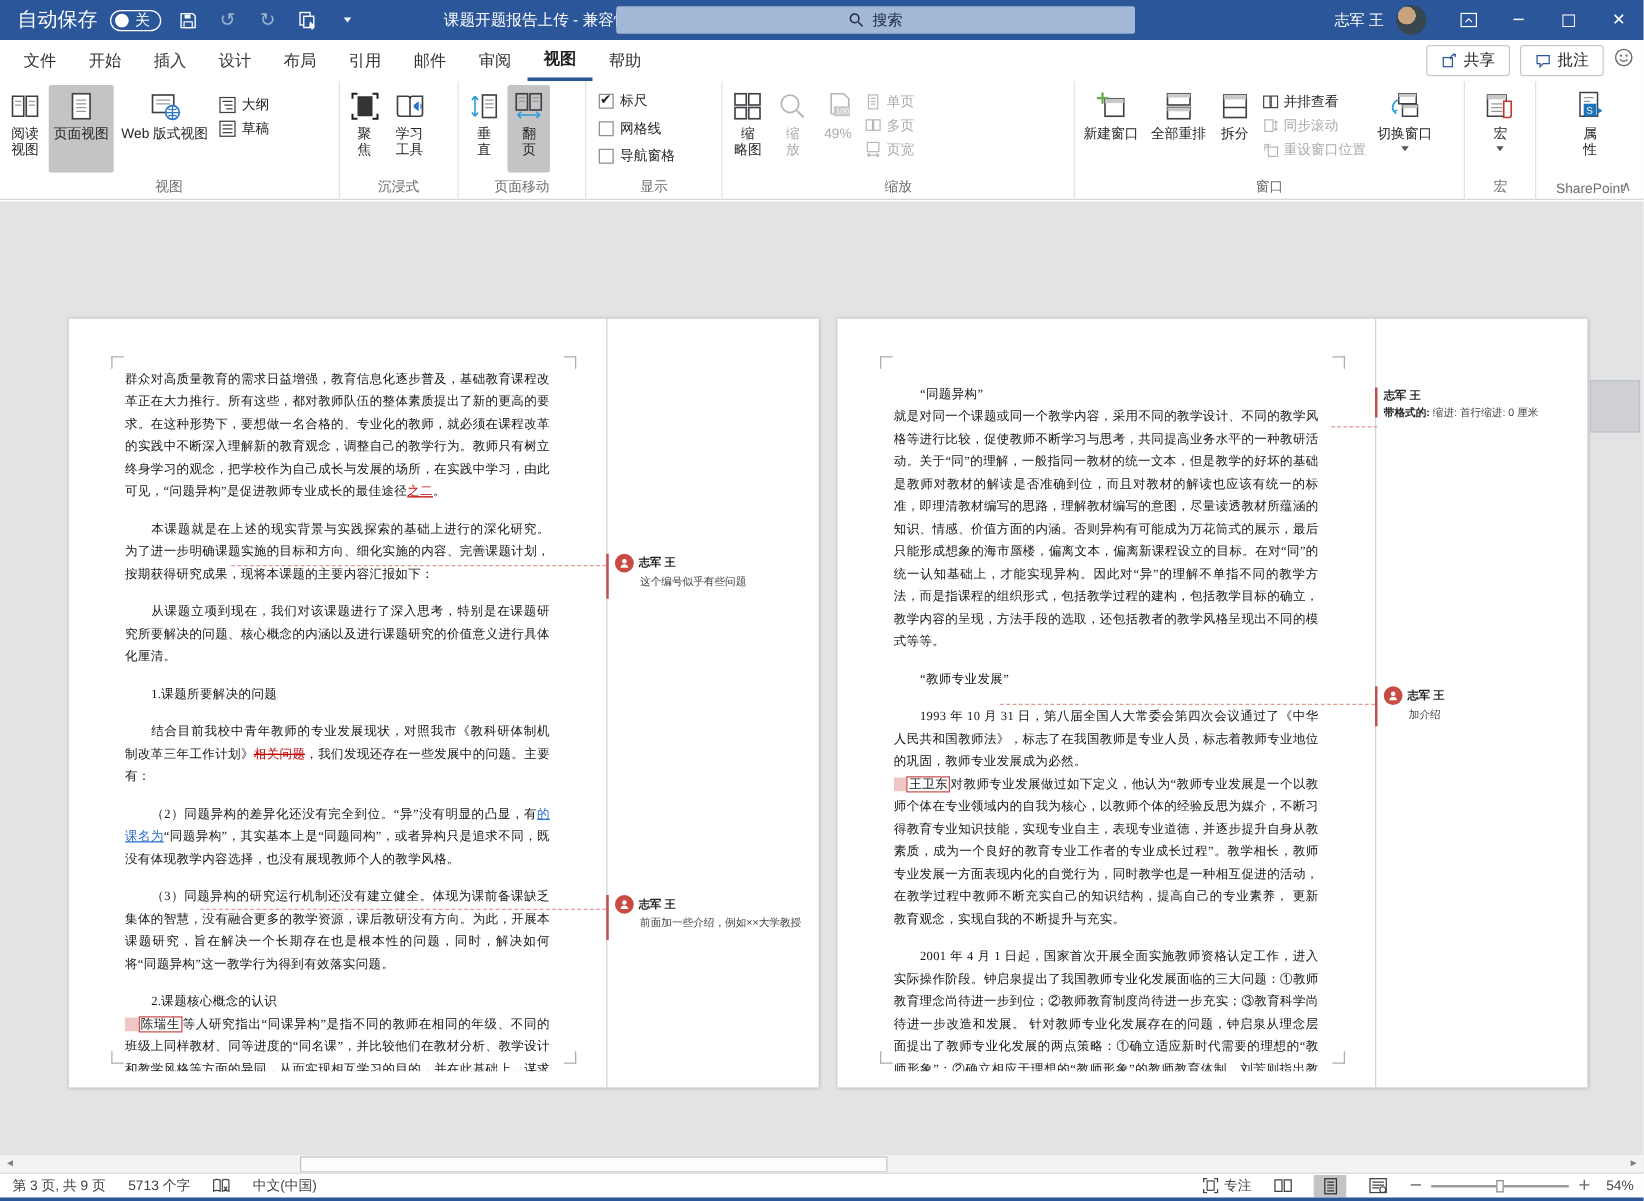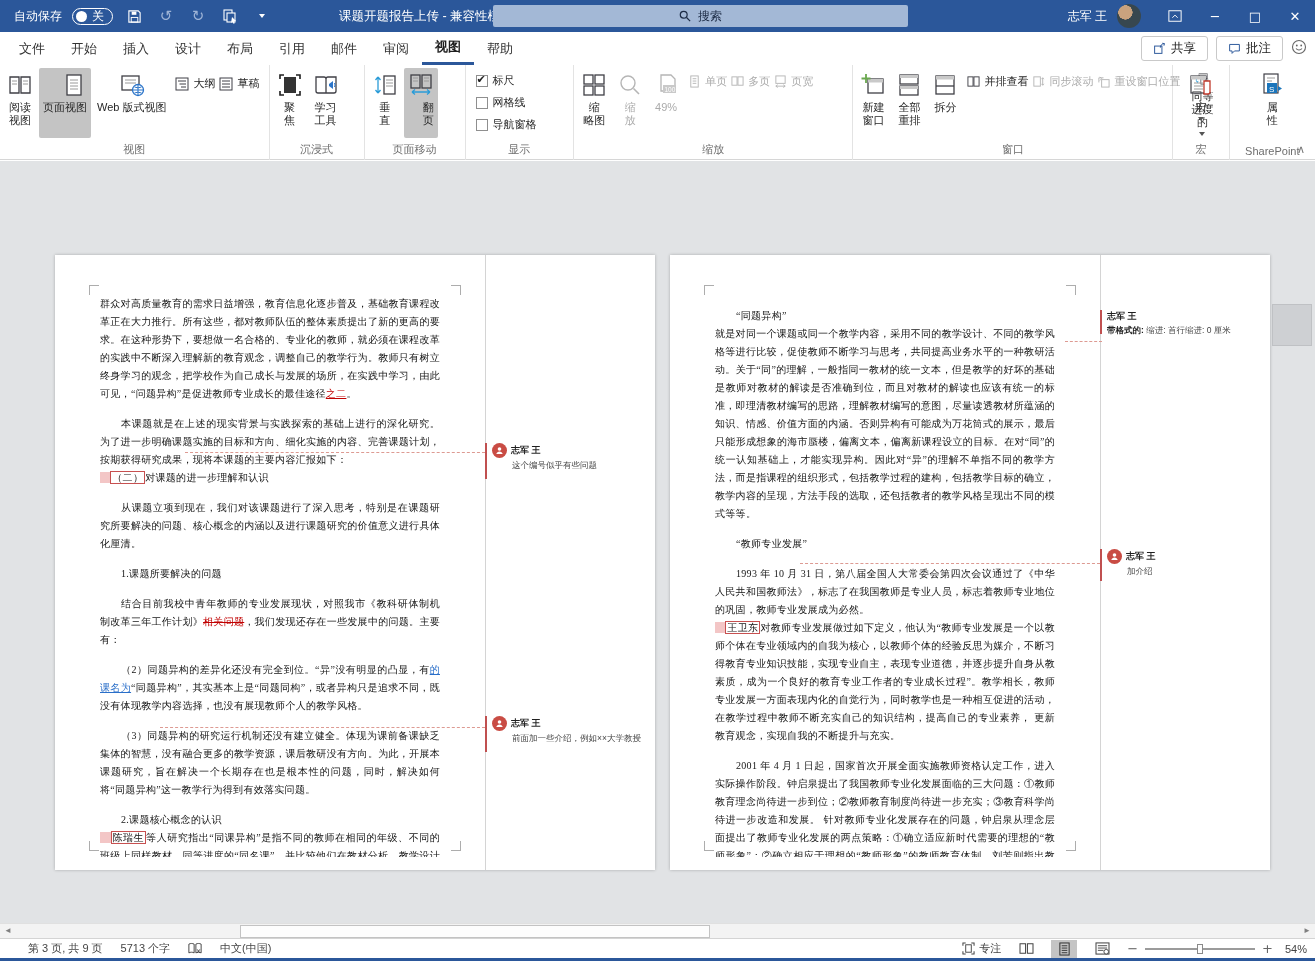--- a/index.html
+++ b/index.html
@@ -41,24 +41,24 @@
 
   
   .ribbon { position:absolute; top:65px; left:0; width:100%; height:95px; background:#fff;
     border-bottom:1px solid #d6d6d6; display:flex; }
   .rgroup { display:flex; flex-direction:column; border-right:1px solid #e3e3e3; height:95px; }
   .rbtns { flex:1; display:flex; align-items:flex-start; padding:3px 2px 0 2px; }
   .rlabel { text-align:center; color:#6e6e6e; font-size:11px; padding-bottom:3px; }
   .rbtn-lg { display:flex; flex-direction:column; align-items:center; justify-content:flex-start;
     padding:4px 4px 2px; margin:0 1px; border-radius:2px; cursor:pointer; height:70px; }
   .rbtn-lg span { font-size:11px; color:#262626; text-align:center; white-space:pre-line; line-height:13px; margin-top:3px; }
-  .rbtn-lg.selected { background:#c4c4c4;align-items:flex-end; }
+  .rbtn-lg.selected { background:#c4c4c4; }
   .rbtn-lg.disabled { cursor:default; }
   .rbtn-lg.disabled span { color:#ababab; }
-  .smallcol { display:flex; flex-direction:row; justify-content:flex-start; gap:4px; padding:4px 4px; }
+  .smallcol { display:flex; flex-direction:column; justify-content:flex-start; gap:4px; padding:4px 4px; }
   .rbtn-sm { display:flex; align-items:center; gap:4px; font-size:11px; color:#262626; cursor:pointer; white-space:nowrap; }
   .rbtn-sm.disabled { color:#ababab; cursor:default; }
   .cbrow { display:flex; align-items:center; gap:5px; font-size:11px; color:#262626; cursor:pointer; }
   .cb { width:12px; height:12px; border:1px solid #8f8f8f; background:#fff; position:relative; }
   .cb.checked::after { content:"✔"; position:absolute; left:0px; top:-3px; font-size:11px; color:#222; }
   .caret-down { width:0; height:0; border-left:3px solid transparent; border-right:3px solid transparent;
     border-top:4px solid #555; margin-top:3px; }
   .ribbon-collapse { position:absolute; right:10px; bottom:3px; color:#777; font-size:11px; cursor:pointer;
     font-family:"DejaVu Sans",sans-serif; }
 
@@ -99,40 +99,40 @@
   .next-sliver { position:absolute; left:1272px; top:143px; width:40px; height:42px; background:#ced0d3; border:1px solid #bfc1c4; }
 
   
   .hscroll { position:absolute; left:0; top:762px; width:1315px; height:15px; background:#f3f3f3; border-top:1px solid #e0e0e0; }
   .hthumb { position:absolute; left:240px; top:1px; width:470px; height:13px; background:#fdfdfd; border:1px solid #c3c3c3; }
   .hs-arrow { position:absolute; top:2px; font-size:8px; color:#808080; }
 
   
   .statusbar { position:absolute; left:0; top:938px; width:1315px; height:20px; background:#fff;
     border-top:1px solid #d4d4d4; display:flex; align-items:center; font-size:11px; color:#444; }
-  .sb-left { display:flex; align-items:center; gap:18px; padding-left:28px; }
+  .sb-left { display:flex; align-items:center; gap:18px; padding-left:10px; }
   .sb-item { cursor:pointer; display:flex; align-items:center; gap:4px; white-space:nowrap; }
   .sb-right { position:absolute; right:8px; display:flex; gap:12px; }
   .sb-viewbtn { width:26px; height:18px; display:flex; align-items:center; justify-content:center; cursor:pointer; }
   .sb-viewbtn.selected { background:#c4c4c4; }
   .zoom-slider { display:flex; align-items:center; gap:7px; }
   .z-track { position:relative; width:110px; height:2px; background:#9b9b9b; }
   .z-mid { position:absolute; left:54px; top:-3px; width:1px; height:8px; background:#9b9b9b; }
   .z-thumb { position:absolute; left:52px; top:-4px; width:6px; height:10px; background:#fdfdfd; border:1px solid #8a8a8a; }
   .z-sign { font-size:13px; color:#666; cursor:pointer; font-family:"DejaVu Sans",sans-serif; }
   .win-bottom { position:absolute; left:0; top:958px; width:1315px; height:3px; background:#2b579a; }
 </style>
 </head>
 <body>
 
 <div class="app">
 
   <div class="titlebar">
     <div class="tb-left">
-      <span style="font-size:12px;">自动保存</span>
+      <span style="font-size:16px;">自动保存</span>
       <span class="autosave-pill">
         <span class="autosave-knob"></span>
         <span>关</span>
       </span>
       <span class="qat-btn">
         <svg width="15" height="15" viewBox="0 0 16 16">
             <path d="M2 2h10l2 2v10H2z" fill="none" stroke="#fff" stroke-width="1.2"></path>
             <rect x="5" y="2.8" width="5" height="3.4" fill="#fff"></rect>
             <rect x="4.5" y="9" width="7" height="5" fill="none" stroke="#fff"></rect>
           </svg>
@@ -431,21 +431,21 @@
           </div>
         </div>
         <div class="rbtn-lg">
           <svg width="26" height="26" viewBox="0 0 26 26">
               <rect x="8" y="3" width="14" height="8" fill="none" stroke="#3f3f46" stroke-width="1.2"></rect>
               <rect x="8" y="3" width="14" height="2.5" fill="#c9c9c9"></rect>
               <rect x="11" y="12" width="12" height="9" fill="none" stroke="#3f3f46" stroke-width="1.2"></rect>
               <rect x="11" y="12" width="12" height="2.5" fill="#c9c9c9"></rect>
               <path d="M4 17a6 6 0 0 1 4-9M6 19l-2-2 2.8-.8" fill="none" stroke="#2b9cd8" stroke-width="1.3"></path>
             </svg>
-          <span>同等进度的</span>
+          <span>切换窗口</span>
           <span class="caret-down"></span>
         </div>
       </div>
       <div class="rlabel">窗口</div>
     </div>
 
     <div class="rgroup" style="width:58px">
       <div class="rbtns" style="justify-content:center">
         <div class="rbtn-lg">
           <svg width="26" height="26" viewBox="0 0 26 26">
@@ -484,21 +484,20 @@
   <div class="canvas">
 
     <div class="page p1">
       <div class="cropmark cm-tl"></div>
       <div class="cropmark cm-tr"></div>
       <div class="cropmark cm-bl"></div>
       <div class="cropmark cm-br"></div>
       <div class="doc-text" id="page1-text">
           <p class="docp"><span class="sg-n">群众对高质量教育的需求日益增强，教育信息化逐步普及，基础教育课程改革正在大力推行。所有这些，都对教师队伍的整体素质提出了新的更高的要求。在这种形势下，要想做一名合格的、专业化的教师，就必须在课程改革的实践中不断深入理解新的教育观念，调整自己的教学行为。教师只有树立终身学习的观念，把学校作为自己成长与发展的场所，在实践中学习，由此可见，“问题异构”是促进教师专业成长的最佳途径</span><span class="sg-insr">之二</span><span class="sg-n">。</span></p>
           <p class="docp ind"><span class="sg-n">本课题就是在上述的现实背景与实践探索的基础上进行的深化研究。为了进一步明确课题实施的目标和方向、细化实施的内容、完善课题计划，按期获得研究成果，现将本课题的主要内容汇报如下：</span></p>
-          <p class="docp"><span class="sg-hl">　</span><span class="sg-anchor">（二）</span><span class="sg-n">对课题的进一步理解和认识</span></p>
           <p class="docp ind"><span class="sg-n">从课题立项到现在，我们对该课题进行了深入思考，特别是在课题研究所要解决的问题、核心概念的内涵以及进行课题研究的价值意义进行具体化厘清。</span></p>
           <p class="docp ind"><span class="sg-n">1.课题所要解决的问题</span></p>
           <p class="docp ind"><span class="sg-n">结合目前我校中青年教师的专业发展现状，对照我市《教科研体制机制改革三年工作计划》</span><span class="sg-delr">相关问题</span><span class="sg-n">，我们发现还存在一些发展中的问题。主要有：</span></p>
           <p class="docp ind"><span class="sg-n">（2）同题异构的差异化还没有完全到位。“异”没有明显的凸显，有</span><span class="sg-insb">的课名为</span><span class="sg-n">“同题异构”，其实基本上是“同题同构”，或者异构只是追求不同，既没有体现教学内容选择，也没有展现教师个人的教学风格。</span></p>
           <p class="docp ind"><span class="sg-n">（3）同题异构的研究运行机制还没有建立健全。体现为课前备课缺乏集体的智慧，没有融合更多的教学资源，课后教研没有方向。为此，开展本课题研究，旨在解决一个长期存在也是根本性的问题，同时，解决如何将“同题异构”这一教学行为得到有效落实问题。</span></p>
           <p class="docp ind"><span class="sg-n">2.课题核心概念的认识</span></p>
           <p class="docp"><span class="sg-hl">　</span><span class="sg-anchor">陈瑞生</span><span class="sg-n">等人研究指出“同课异构”是指不同的教师在相同的年级、不同的班级上同样教材、同等进度的“同名课”，并比较他们在教材分析、教学设计和教学风格等方面的异同，从而实现相互学习的目的，并在此基础上，谋求改善学生课堂学习、教师专业发展的一种教育比较研究方式。</span></p>
         </div>
       <div class="page-sep"></div>
 

